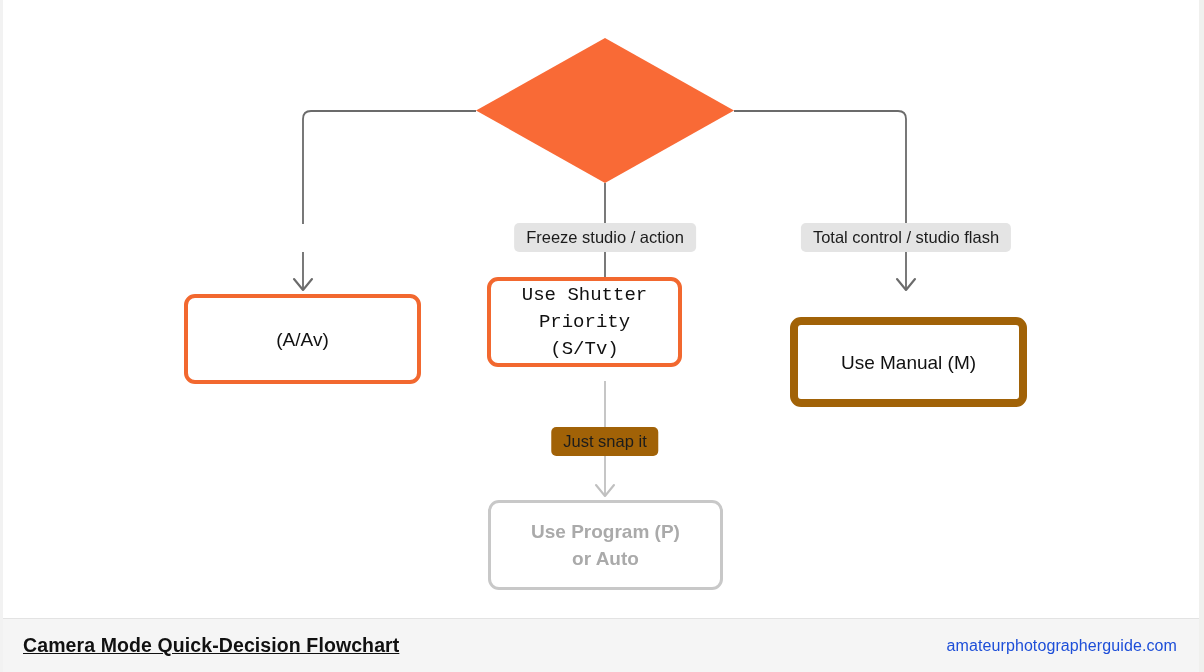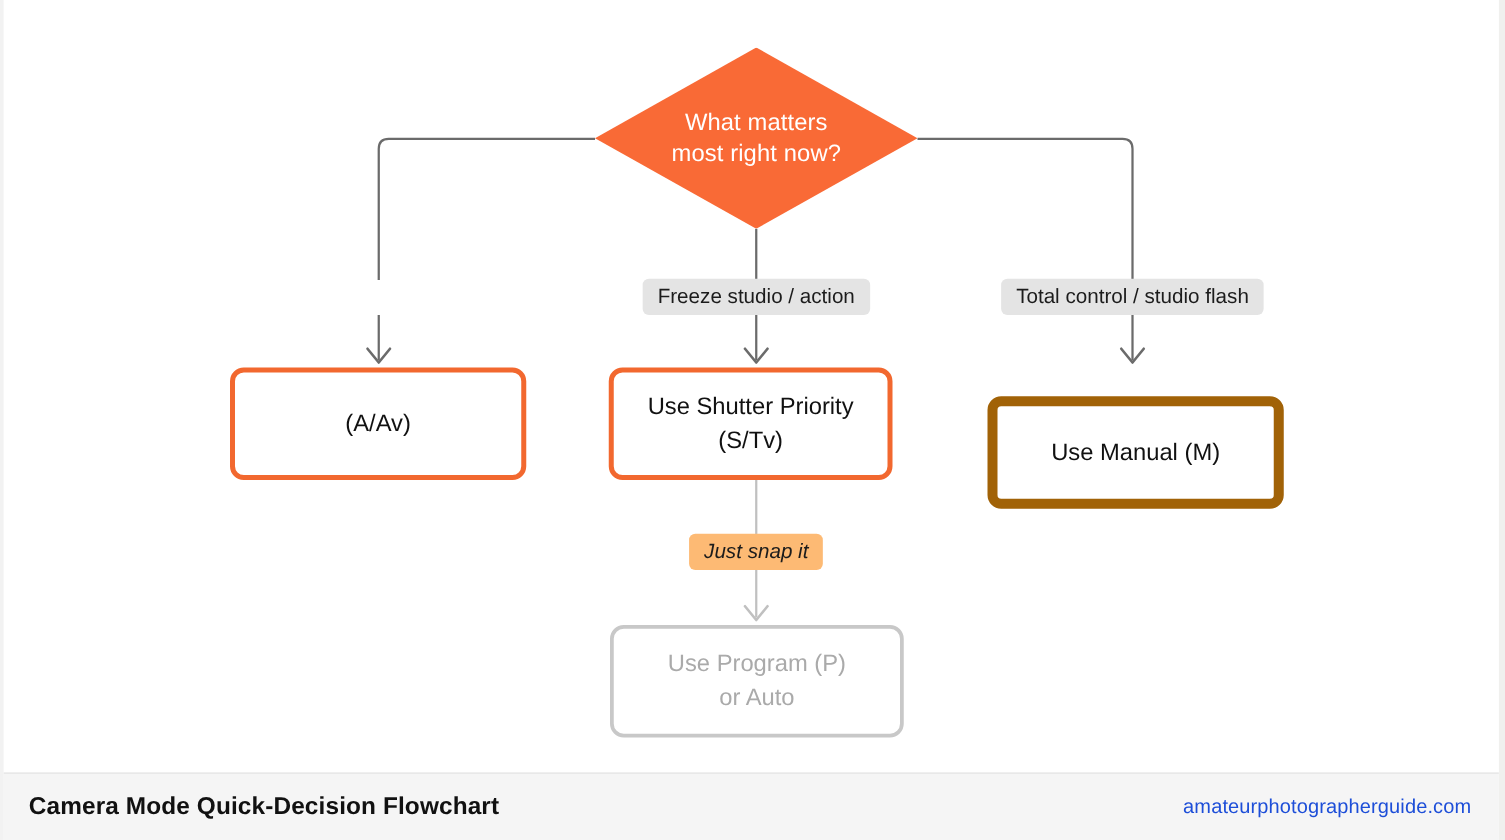--- a/index.html
+++ b/index.html
@@ -78,42 +78,42 @@
     line-height: 29px;
     padding: 0 12px;
     background: #e4e4e4;
     border-radius: 5px;
     color: #1c1c1c;
     font-size: 16.5px;
     white-space: nowrap;
     transform: translateX(-50%);
     text-align: center;
   }
-  .edge-label.muted { background: #fdba74; font-style: italic; }
+  .edge-label.muted { background: #a16207; }
 
   
   .node {
     position: absolute;
     box-sizing: border-box;
     background: #ffffff;
     border-radius: 11px;
     display: flex;
     align-items: center;
     justify-content: center;
     text-align: center;
     font-size: 19px;
     line-height: 27px;
     color: #111111;
   }
   .node .node-text { display: block; width: 100%; }
   .node .node-text span { display: block; }
 
   .node.accent  { border: 4px solid #f2682f; }
   .node.neutral { border: 8px solid #a16207; margin-top: 23px; }
-  .node.faded   { border: 3px solid #c8c8c8; color: #aaaaaa; }
+  .node.faded   { border: 3px solid #c8c8c8; color: #aaaaaa; font-weight: bold; }
 
   
   #footer {
     position: absolute;
     left: 0;
     top: 618px;
     width: 1196px;
     height: 54px;
     background: #f5f5f5;
     border-top: 1px solid #e3e3e3;
@@ -121,20 +121,21 @@
     align-items: center;
     justify-content: space-between;
     box-sizing: border-box;
     padding: 0 22px 0 20px;
   }
   #footer-title {
     font-size: 19.5px;
     font-weight: bold;
     color: #111111;
     letter-spacing: 0.1px;
+    text-decoration: underline;
   }
   #footer-credit {
     font-size: 16px;
     color: #1d4ed8;
     letter-spacing: 0.1px;
   }
 </style>
 </head>
 <body>
 
@@ -156,40 +157,36 @@
       <path d="M 903 252 L 903 288" fill="none" stroke="#6b6b6b" stroke-width="1.8"></path>
       <path d="M 894 279 L 903 290 L 912 279" fill="none" stroke="#6b6b6b" stroke-width="2.1" stroke-linecap="round" stroke-linejoin="round"></path>
 
       <path d="M 602 381 L 602 428" fill="none" stroke="#c0c0c0" stroke-width="1.8"></path>
       <path d="M 602 456 L 602 494" fill="none" stroke="#c0c0c0" stroke-width="1.8"></path>
       <path d="M 593 485 L 602 496 L 611 485" fill="none" stroke="#c0c0c0" stroke-width="2.1" stroke-linecap="round" stroke-linejoin="round"></path>
     </svg>
 
     <div class="diamond-wrap">
       <div class="diamond-shape"></div>
-      <div class="diamond-text">
-        <span>What matters</span>
-        <span>most right now?</span>
-      </div>
     </div>
 
 
     <div class="edge-label" style="left:602px; top:223px;">Freeze studio / action</div>
 
     <div class="edge-label" style="left:903px; top:223px;">Total control / studio flash</div>
 
     <div class="edge-label muted" style="left:602px; top:427px;">Just snap it</div>
 
     <div class="node accent" style="left:181px; top:294px; width:237px; height:90px;">
       <span class="node-text">
         <span>(A/Av)</span>
       </span>
     </div>
 
-    <div class="node accent" style="left:484px; top:294px; width:227px; height:90px;">
+    <div class="node accent" style="left:484px; top:277px; width:195px; height:90px;font-family:Liberation Mono, monospace;">
       <span class="node-text">
         <span>Use Shutter Priority</span>
         <span>(S/Tv)</span>
       </span>
     </div>
 
     <div class="node neutral" style="left:787px; top:294px; width:237px; height:90px;">
       <span class="node-text">
         <span>Use Manual (M)</span>
       </span>

